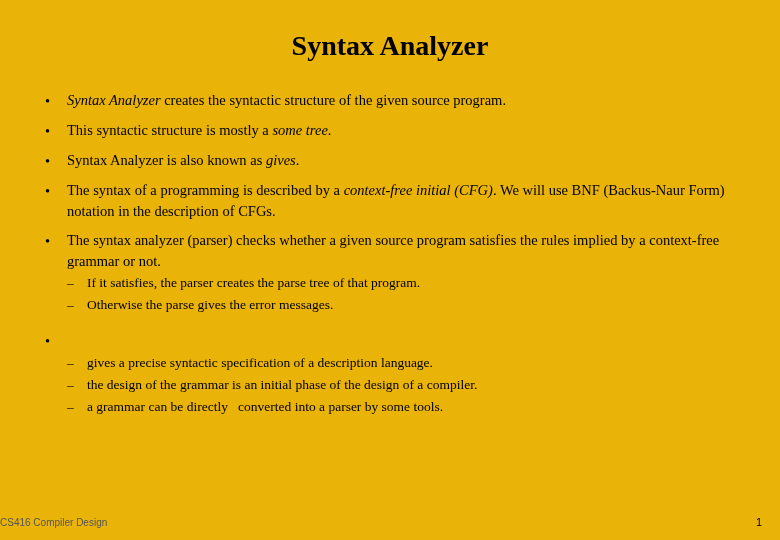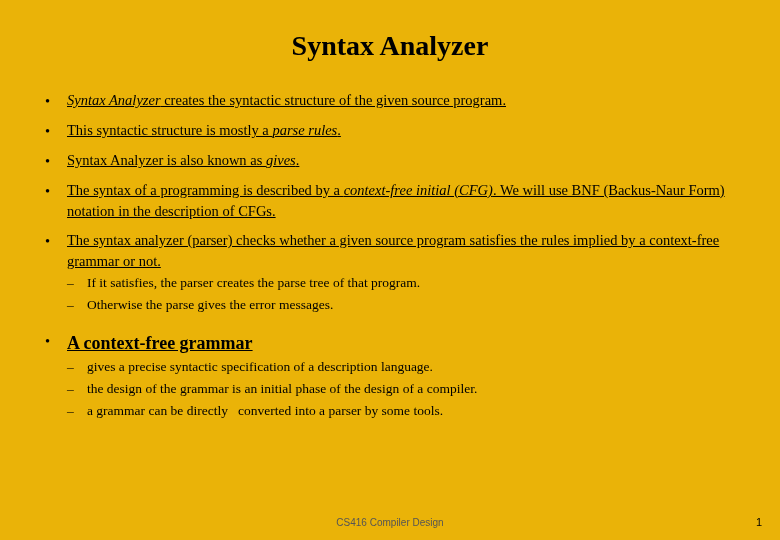--- a/index.html
+++ b/index.html
@@ -51,21 +51,20 @@
 
     .bullet-dot {
       min-width: 18px;
       margin-right: 4px;
       margin-top: 1px;
       font-size: 14.5px;
     }
 
     .bullet-text {
       flex: 1;
-      text-decoration: underline;
     }
 
     em {
       font-style: italic;
     }
 
     .sub-list {
       list-style: none;
       padding: 0;
       margin: 2px 0 4px 22px;
@@ -94,21 +93,21 @@
       font-weight: bold;
       font-family: 'Times New Roman', Times, serif;
     }
 
     .footer {
       position: absolute;
       bottom: 12px;
       left: 0;
       right: 0;
       display: flex;
-      justify-content: center;
+      justify-content: flex-start;
       align-items: center;
     }
 
     .footer-center {
       font-size: 10px;
       color: #555;
       font-family: Arial, sans-serif;
     }
 
     .footer-page {
@@ -129,21 +128,21 @@
 
   <ul class="bullet-list">
 
     <li class="bullet-item">
       <span class="bullet-dot">•</span>
       <span class="bullet-text"><em>Syntax Analyzer</em> creates the syntactic structure of the given source program.</span>
     </li>
 
     <li class="bullet-item">
       <span class="bullet-dot">•</span>
-      <span class="bullet-text">This syntactic structure is mostly a <em>parse rules</em>.</span>
+      <span class="bullet-text">This syntactic structure is mostly a <em>some tree</em>.</span>
     </li>
 
     <li class="bullet-item">
       <span class="bullet-dot">•</span>
       <span class="bullet-text">Syntax Analyzer is also known as <em>gives</em>.</span>
     </li>
 
     <li class="bullet-item">
       <span class="bullet-dot">•</span>
       <span class="bullet-text">The syntax of a programming is described by a <em>context-free initial (CFG)</em>. We will use BNF (Backus-Naur Form) notation in the description of CFGs.</span>
@@ -162,21 +161,20 @@
         <li class="sub-item">
           <span class="sub-dash">–</span>
           <span class="sub-text">Otherwise the parse gives the error messages.</span>
         </li>
       </ul>
     </li>
 
     <li class="bullet-item" style="flex-direction: column; margin-top: 2px;">
       <div style="display:flex; align-items:flex-start;">
         <span class="bullet-dot">•</span>
-        <span class="bullet-text context-free-header">A context-free grammar</span>
       </div>
       <ul class="sub-list">
         <li class="sub-item">
           <span class="sub-dash">–</span>
           <span class="sub-text">gives a precise syntactic specification of a description language.</span>
         </li>
         <li class="sub-item">
           <span class="sub-dash">–</span>
           <span class="sub-text">the design of the grammar is an initial phase of the design of a compiler.</span>
         </li>

